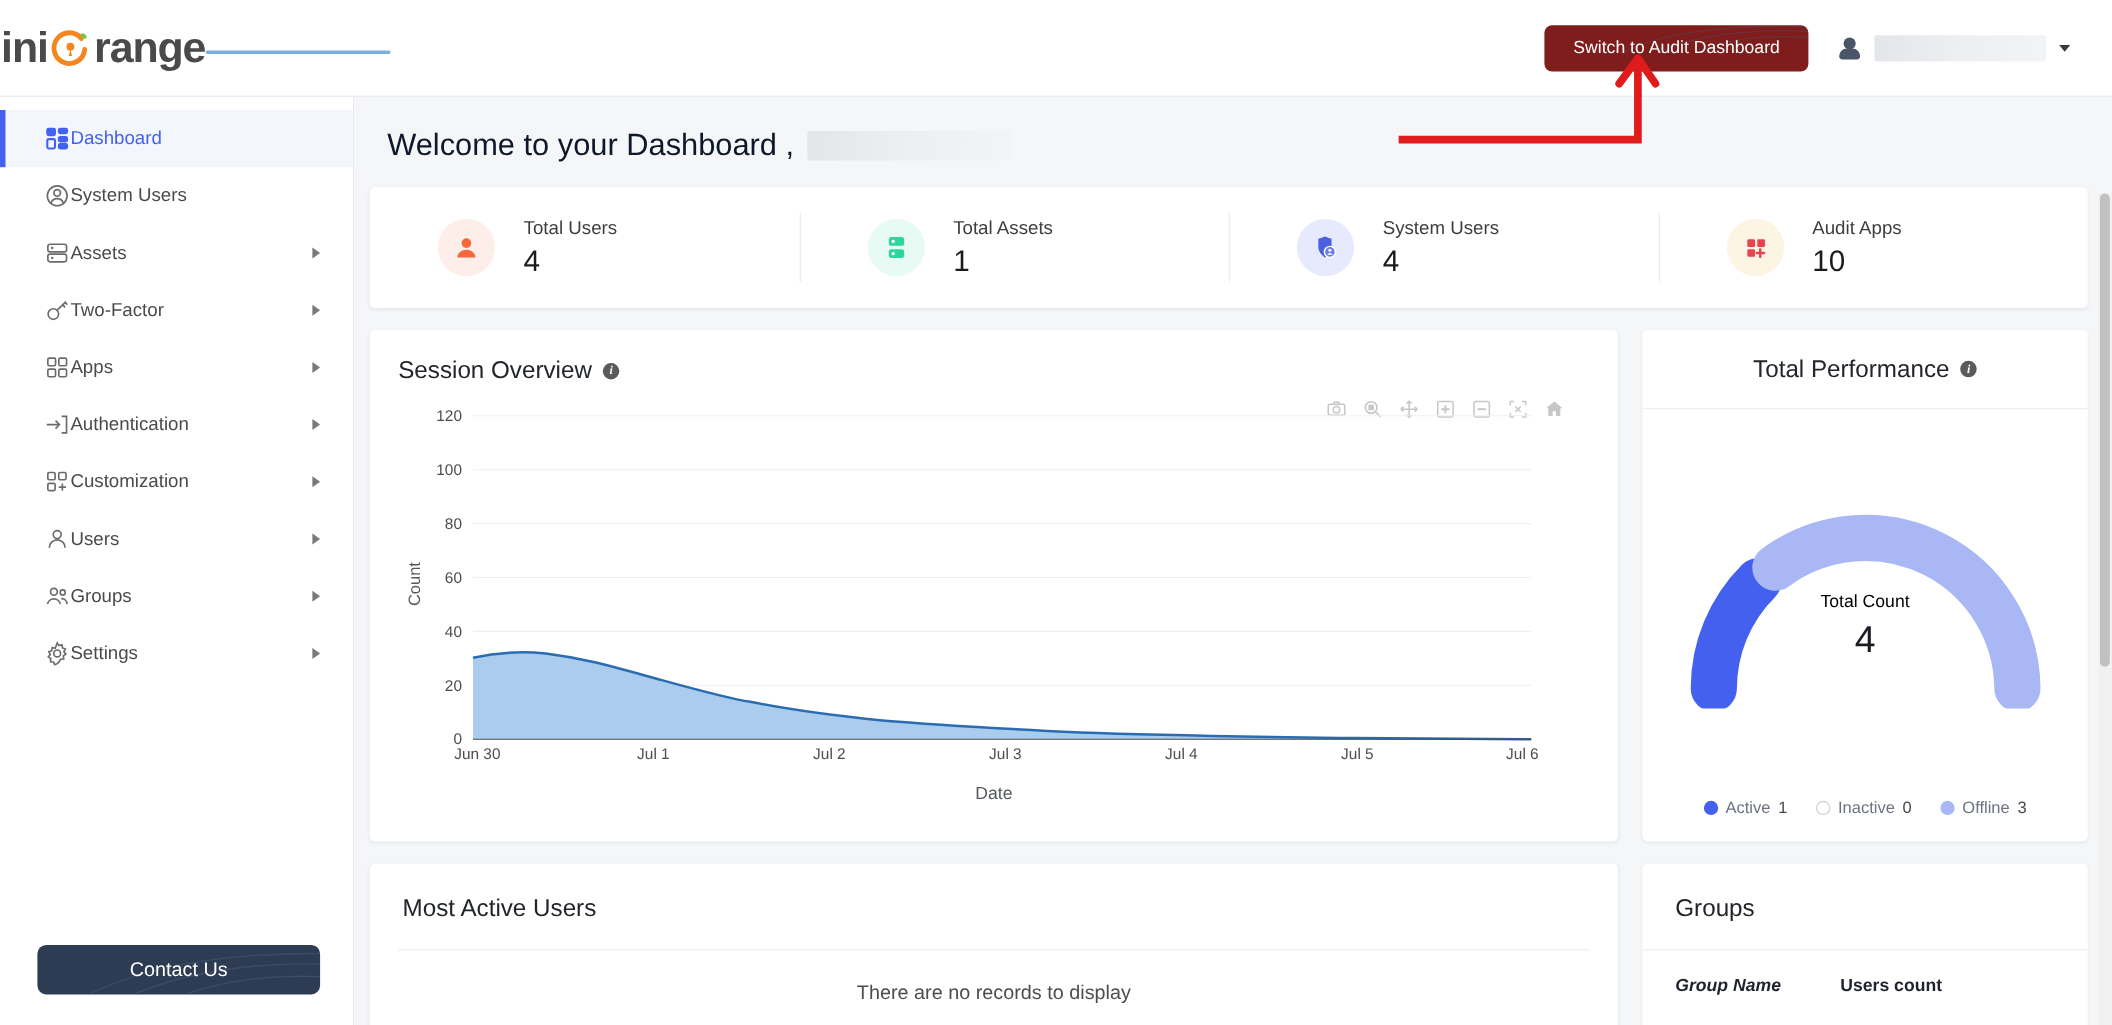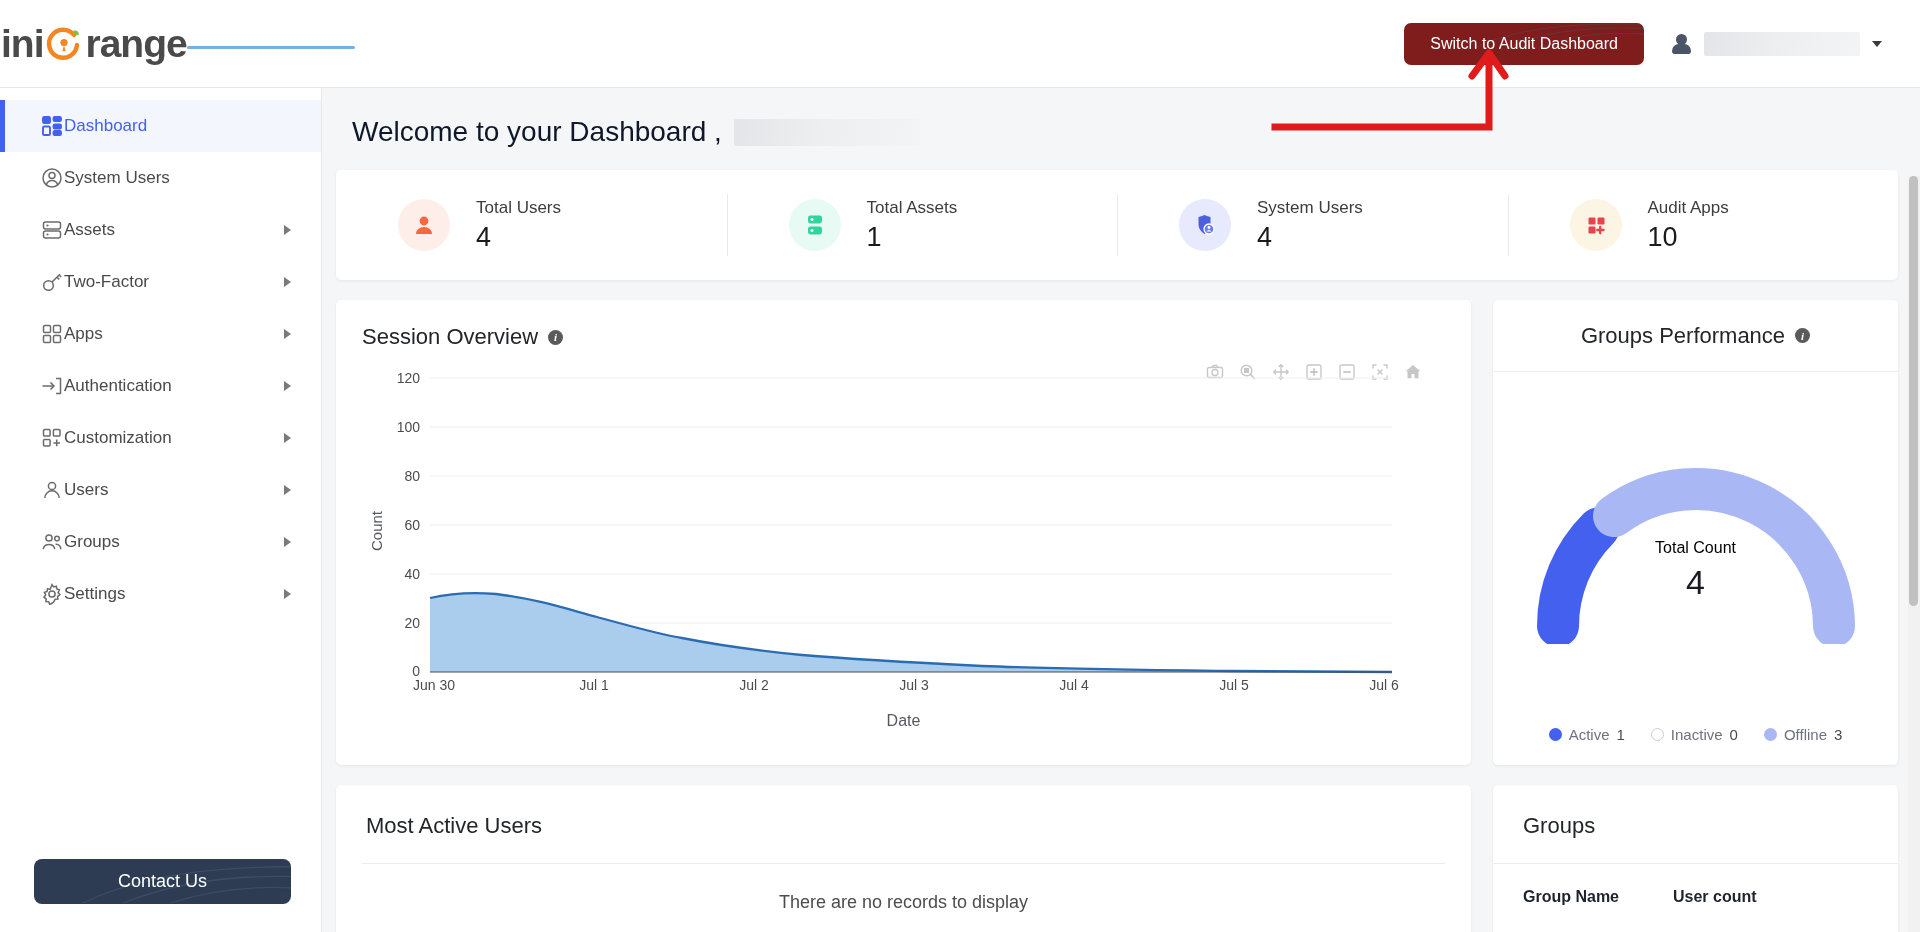--- a/index.html
+++ b/index.html
@@ -120,21 +120,21 @@
   
   .row3 { display: flex; gap: 22px; }
   .mau-card { width: 1135px; height: 160px; }
   .mau-title { font-size: 22px; color: #22252a; padding: 28px 0 24px 30px; }
   .mau-sep { height: 1px; background: #ececf0; margin: 0 26px; }
   .mau-empty { text-align: center; font-size: 18px; color: #4d4d4d; padding-top: 28px; }
   .groups-card { flex: 1; height: 160px; }
   .groups-title { font-size: 22px; color: #22252a; padding: 28px 0 24px 30px; }
   .groups-sep { height: 1px; background: #ececf0; }
   .groups-head { display: flex; padding: 24px 0 0 30px; font-size: 16px; font-weight: bold; color: #1f2330; }
-  .gh-name { width: 150px; }
+  .gh-name { width: 150px; font-style: italic; }
 
   
   .annot { position: absolute; pointer-events: none; left: 0; top: 0; width: 1920px; height: 932px; z-index: 20; }
 
   
   .vscroll { position: absolute; top: 88px; right: 0; width: 12px; bottom: 0; background: #f1f1f1; z-index: 6; }
   .vscroll .thumb { position: absolute; top: 0; left: 1px; width: 9px; height: 430px; background: #c1c1c1; border-radius: 5px; }
 </style>
 </head>
 <body>
@@ -498,21 +498,21 @@
                   <text x="1022" y="324">Jul 6</text>
                 </g>
               </svg>
               <div style="text-align:center;font-size:16px;color:#55585e;margin-top:12px;">Date</div>
             </div>
           </div>
 
           <div class="card perf-card">
             <div class="perf-head">
               <div class="card-title">
-                <span>Groups Performance</span>
+                <span>Total Performance</span>
                 <span class="info-dot">i</span>
               </div>
             </div>
             <div class="gauge-wrap">
               <svg width="320" height="190" viewBox="0 0 320 190">
 
                 <path d="M22 172 A138 138 0 0 1 62.5 74.3" fill="none" stroke="#4361ee" stroke-width="42" stroke-linecap="round"></path>
                 <path d="M78 62 A138 138 0 0 1 298 172" fill="none" stroke="#a9b8f5" stroke-width="42" stroke-linecap="round"></path>
               </svg>
               <div class="gauge-center">
@@ -545,21 +545,21 @@
             <div class="mau-title">Most Active Users</div>
             <div class="mau-sep"></div>
             <div class="mau-empty">There are no records to display</div>
           </div>
 
           <div class="card groups-card">
             <div class="groups-title">Groups</div>
             <div class="groups-sep"></div>
             <div class="groups-head">
               <span class="gh-name">Group Name</span>
-              <span>User count</span>
+              <span>Users count</span>
             </div>
           </div>
         </div>
 
       </div>
 
       <div class="vscroll">
         <div class="thumb"></div>
       </div>
     </div>

